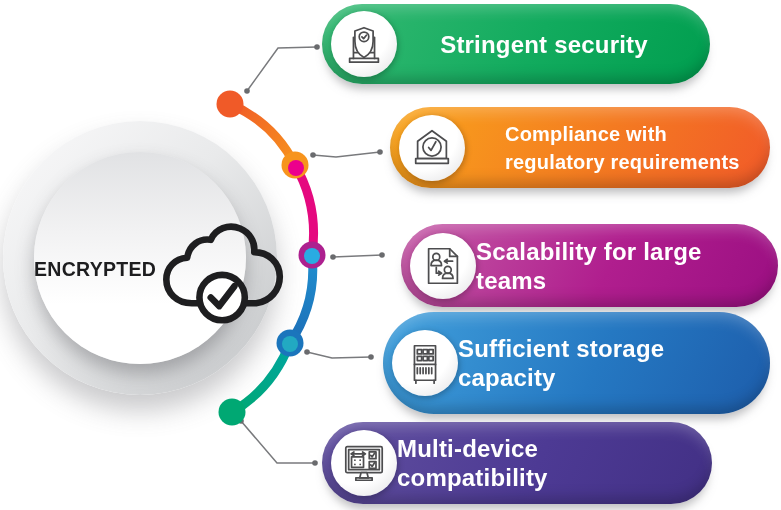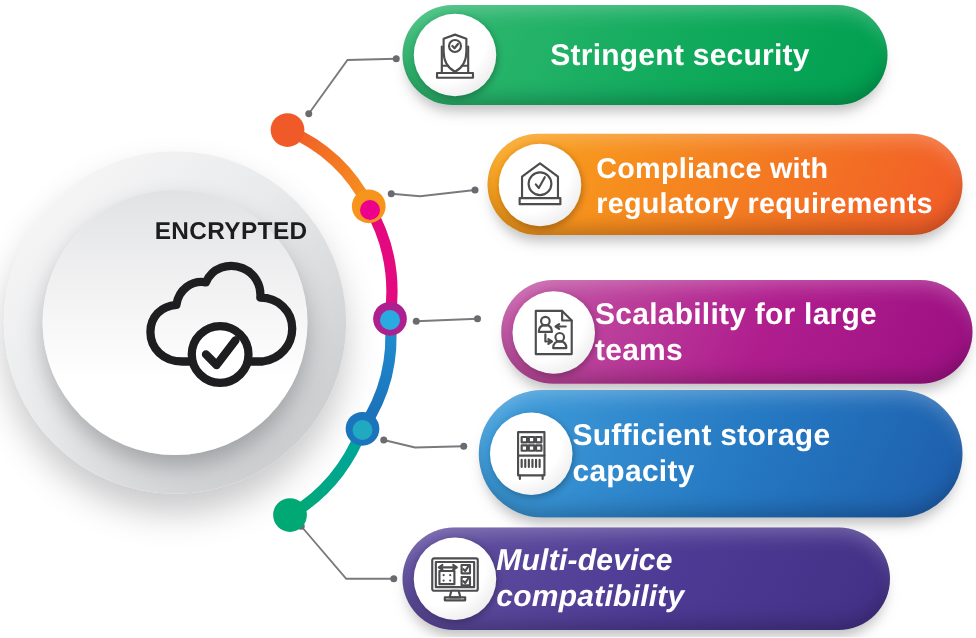--- a/index.html
+++ b/index.html
@@ -13,21 +13,21 @@
     border-radius:50%;
     background:linear-gradient(135deg,#f7f7f8 8%,#e9eaeb 45%,#c7c9cb 92%);
     box-shadow:0 16px 26px rgba(90,90,95,.32);
     z-index:1;
   }
   .hub-inner{
     position:absolute; left:31px; top:31px; width:212px; height:212px;
     border-radius:50%;
     background:linear-gradient(180deg,#e1e2e4 0%,#f2f2f3 38%,#ffffff 72%);
     box-shadow:0 10px 18px rgba(70,70,75,.35);
-    display:flex; flex-direction:column; align-items:flex-end;
+    display:flex; flex-direction:row; align-items:center;
     padding-top:22px; box-sizing:border-box;
   }
   .hub-title{
     text-align:center; font-size:19.5px; line-height:23px; font-weight:700;
     letter-spacing:.3px; color:#1d1d1f; white-space:pre-line;
   }
   .cloud-wrap{ margin-top:9px; }
   
   .overlay{ position:absolute; left:0; top:0; z-index:2; }
   
@@ -36,36 +36,36 @@
     border-radius:999px; z-index:3; box-sizing:border-box;
     background:linear-gradient(115deg, var(--g1) 0%, var(--g2) 55%, var(--g3) 100%);
     box-shadow:0 9px 10px -4px rgba(125,125,130,.5),
                inset 0 -10px 14px -4px rgba(0,0,0,.22),
                inset 0 12px 16px -8px rgba(255,255,255,.28);
   }
   .p1{ left:322px; top:4px;   width:388px; height:80px; }
   .p2{ left:390px; top:107px; width:380px; height:81px; }
   .p3{ left:401px; top:212px; width:377px; height:83px;margin-top:12px; }
   .p4{ left:383px; top:312px; width:387px; height:102px; }
-  .p5{ left:322px; top:422px; width:390px; height:82px;font-style:italic; }
+  .p5{ left:322px; top:422px; width:390px; height:82px; }
   .badge{
     width:66px; height:66px; margin-left:9px; flex:0 0 66px;
     border-radius:50%;
     background:radial-gradient(circle at 35% 30%, #ffffff 55%, #ededee 80%, #d8d9db 100%);
     box-shadow:1px 2px 6px rgba(0,0,0,.28);
     display:flex; align-items:center; justify-content:center;
   }
   .label{
     flex:1; display:flex; flex-direction:column; justify-content:center;
     align-items:center; padding-right:19px; color:#ffffff;
   }
   .label span{ font-size:24px; line-height:29px; font-weight:700; letter-spacing:.2px; }
   .label span:empty{ display:none; }
   .p2 .label{ align-items:flex-start; padding-left:12px; }
-  .p2 .label span{ font-size:23px; line-height:28px; }
+  .p2 .label span{ font-size:20px; line-height:28px;margin-left:28px; }
   .icon{ stroke:#4d4d4f; stroke-width:1.8; fill:none; stroke-linecap:round; stroke-linejoin:round; }
   .icon .wfill{ fill:#ffffff; }
 </style>
 </head>
 <body>
 
 <div class="canvas">
 
   <div class="hub-outer">
     <div class="hub-inner">

